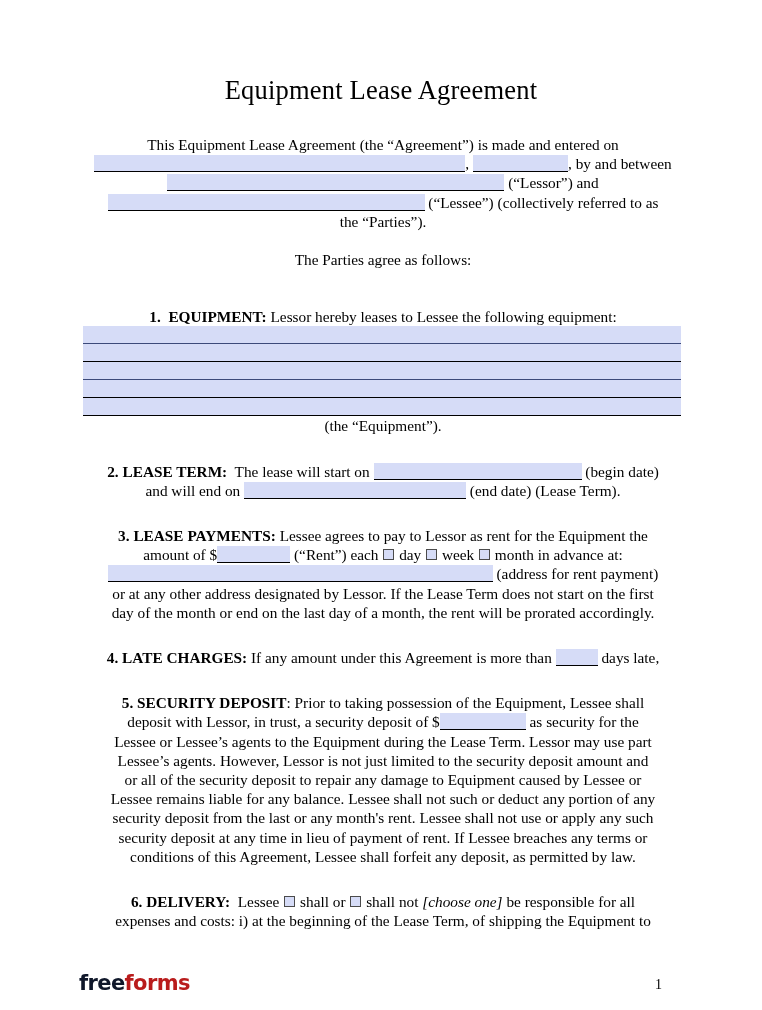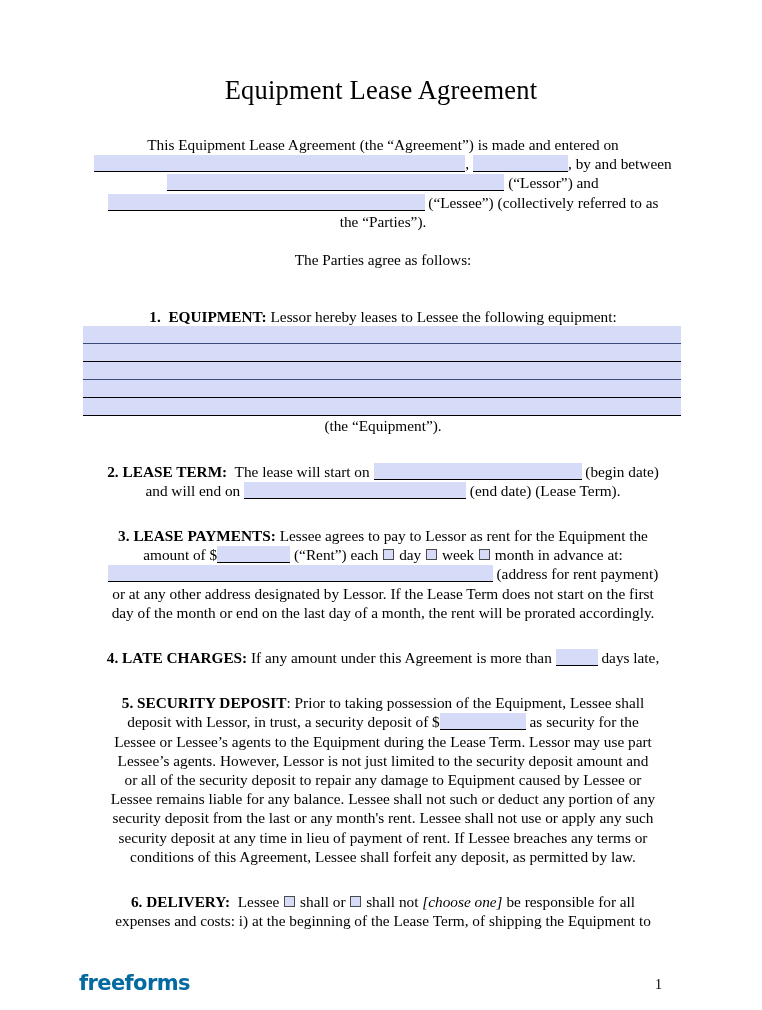--- a/index.html
+++ b/index.html
@@ -94,22 +94,22 @@
   
   .footer-logo {
     position: absolute;
     left: 79px;
     top: 973px;
     font-family: "DejaVu Sans", "Liberation Sans", sans-serif;
     font-size: 21px;
     letter-spacing: -0.6px;
     line-height: 1;
   }
-  .logo-free { color: #0369a1; font-weight: bold; }
-  .logo-forms { color: #0369a1; font-weight: bold; }
+  .logo-free { color: #0f172a; font-weight: bold; }
+  .logo-forms { color: #b91c1c; font-weight: bold; }
 
   .page-number {
     position: absolute;
     left: 655px;
     top: 977px;
     width: 30px;
     text-align: left;
     font-size: 14px;
     font-family: "Liberation Serif", serif;
   }

